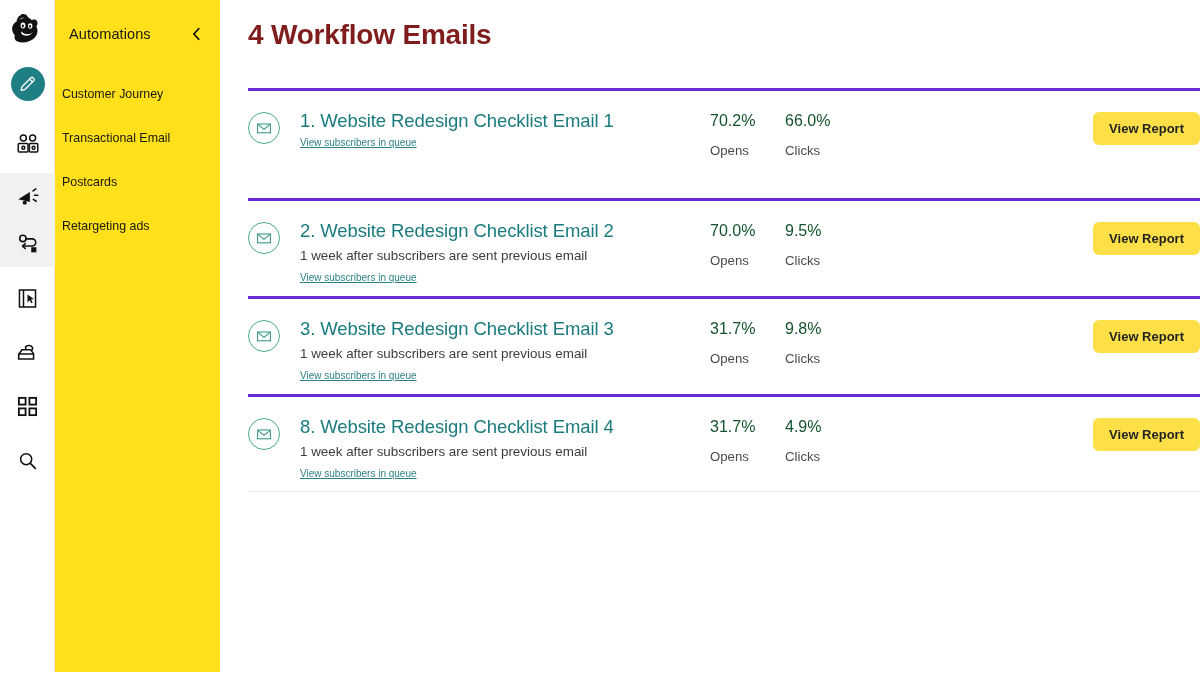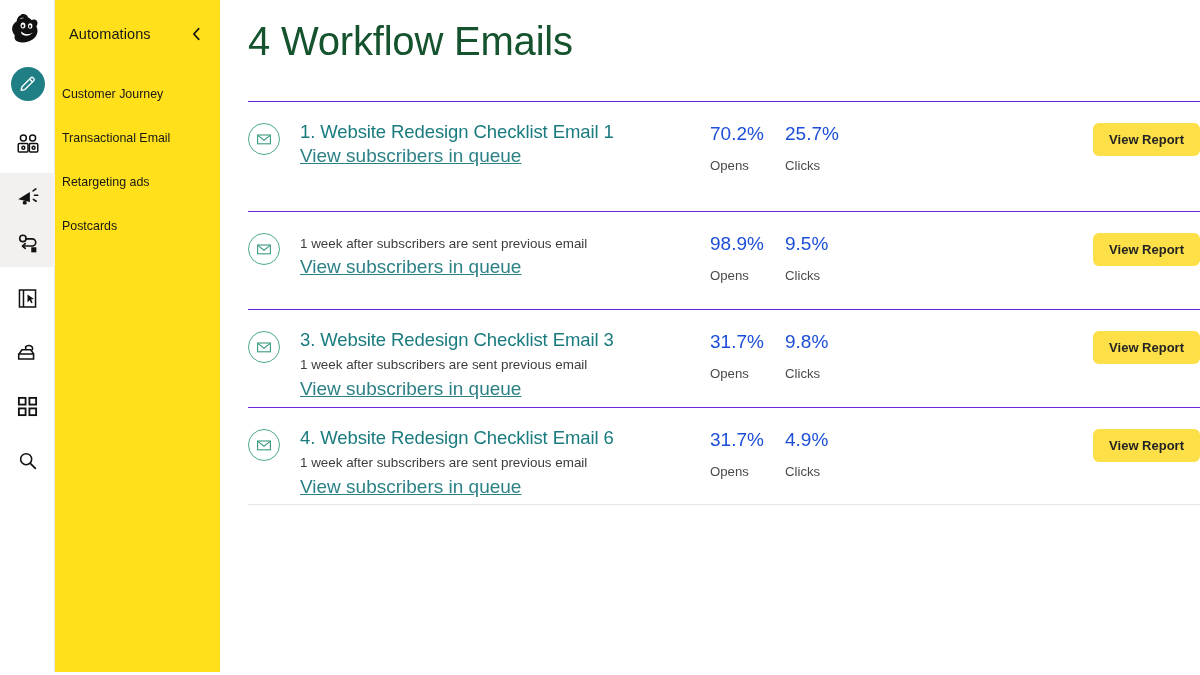--- a/index.html
+++ b/index.html
@@ -60,27 +60,27 @@
   }
   .sidebar-nav { margin-top:30px; }
   .side-item {
     display:block; padding:0 7px; height:44px; line-height:44px;
     font-size:12.4px; color:#181818; cursor:pointer; white-space:nowrap;
   }
 
   
   .main { flex:1 1 auto; height:675px; background:#ffffff; position:relative; }
   .page-title {
-    font-size:40px; font-weight:400; color:#14532d;
+    font-size:28px; font-weight:700; color:#7f1d1d;
     padding:19px 0 0 28px; letter-spacing:-.2px;
   }
   .list { margin-top:37px; padding:0 0 0 28px; padding-right:0; }
   .row {
     display:flex; align-items:flex-start;
-    border-top:1px solid #6d28d9;
+    border-top:3px solid #6d28d9;
     padding:18px 0 0 0;
     position:relative;
   }
   .row.last { border-bottom:1px solid #e6e6e6; }
   .row-1 { min-height:110px; }
   .row-n { min-height:98px; }
 
   .env-wrap { flex:0 0 52px; padding-top:3px; }
   .env-circle {
     width:32px; height:32px; border-radius:50%;
@@ -90,26 +90,26 @@
 
   .row-body { flex:0 0 410px; padding-right:10px; }
   .row-title {
     font-size:18.5px; color:#1a7b7f; font-weight:400; line-height:1.25;
     cursor:pointer; letter-spacing:-.1px;
   }
   .row-desc {
     font-size:13.4px; color:#3d3d3d; line-height:1.6; margin-top:3px; max-width:345px;
   }
   .row-link {
-    display:inline-block; font-size:19px; color:#2c8186;
+    display:inline-block; font-size:10px; color:#2c8186;
     text-decoration:underline; margin-top:2px; cursor:pointer;text-align:center;
   }
 
   .stat { flex:0 0 75px; padding-top:2px; }
-  .stat-val { font-size:19px; color:#1d4ed8; line-height:1.25; }
+  .stat-val { font-size:16px; color:#14532d; line-height:1.25; }
   .stat-lbl { font-size:13.2px; color:#4a4a4a; margin-top:12px; }
 
   .row-action { flex:1 1 auto; display:flex; justify-content:flex-end; padding-right:0; padding-top:3px; }
   .view-report {
     background:#fde047; border:none; border-radius:6px;
     font-family:"Liberation Sans", sans-serif;
     font-size:13px; font-weight:700; color:#232323;
     padding:9px 16px; cursor:pointer; white-space:nowrap;
     margin-right:0;
   }
@@ -239,22 +239,22 @@
       <span class="collapse-btn">
         <svg class="svg-ico" width="11" height="14" viewBox="0 0 12 16">
           <path d="M8.5 2L3 8l5.5 6" fill="none" stroke="#111111" stroke-width="2.1" stroke-linecap="round" stroke-linejoin="round"></path>
         </svg>
       </span>
     </div>
 
     <div class="sidebar-nav">
       <div class="side-item">Customer Journey</div>
       <div class="side-item">Transactional Email</div>
+      <div class="side-item">Postcards</div>
       <div class="side-item">Retargeting ads</div>
-      <div class="side-item">Postcards</div>
     </div>
 
   </div>
 
   <div class="main">
 
     <h1 class="page-title">4 Workflow Emails</h1>
 
     <div class="list">
 
@@ -269,43 +269,44 @@
         </div>
         <div class="row-body">
           <div class="row-title">1. Website Redesign Checklist Email 1</div>
           <a class="row-link">View subscribers in queue</a>
         </div>
         <div class="stat">
           <div class="stat-val">70.2%</div>
           <div class="stat-lbl">Opens</div>
         </div>
         <div class="stat">
-          <div class="stat-val">25.7%</div>
+          <div class="stat-val">66.0%</div>
           <div class="stat-lbl">Clicks</div>
         </div>
         <div class="row-action">
           <button class="view-report">View Report</button>
         </div>
       </div>
 
       <div class="row row-n">
         <div class="env-wrap">
           <div class="env-circle">
             <svg class="svg-ico" width="16" height="16" viewBox="0 0 20 20">
               <rect x="2" y="5" width="16" height="11" fill="none" stroke="#3f9b84" stroke-width="1.4"></rect>
               <path d="M2.3 5.4L10 11.6l7.7-6.2" fill="none" stroke="#3f9b84" stroke-width="1.4"></path>
             </svg>
           </div>
         </div>
         <div class="row-body">
+          <div class="row-title">2. Website Redesign Checklist Email 2</div>
           <div class="row-desc">1 week after subscribers are sent previous email</div>
           <a class="row-link">View subscribers in queue</a>
         </div>
         <div class="stat">
-          <div class="stat-val">98.9%</div>
+          <div class="stat-val">70.0%</div>
           <div class="stat-lbl">Opens</div>
         </div>
         <div class="stat">
           <div class="stat-val">9.5%</div>
           <div class="stat-lbl">Clicks</div>
         </div>
         <div class="row-action">
           <button class="view-report">View Report</button>
         </div>
       </div>
@@ -340,21 +341,21 @@
       <div class="row row-n last">
         <div class="env-wrap">
           <div class="env-circle">
             <svg class="svg-ico" width="16" height="16" viewBox="0 0 20 20">
               <rect x="2" y="5" width="16" height="11" fill="none" stroke="#3f9b84" stroke-width="1.4"></rect>
               <path d="M2.3 5.4L10 11.6l7.7-6.2" fill="none" stroke="#3f9b84" stroke-width="1.4"></path>
             </svg>
           </div>
         </div>
         <div class="row-body">
-          <div class="row-title">4. Website Redesign Checklist Email 6</div>
+          <div class="row-title">8. Website Redesign Checklist Email 4</div>
           <div class="row-desc">1 week after subscribers are sent previous email</div>
           <a class="row-link">View subscribers in queue</a>
         </div>
         <div class="stat">
           <div class="stat-val">31.7%</div>
           <div class="stat-lbl">Opens</div>
         </div>
         <div class="stat">
           <div class="stat-val">4.9%</div>
           <div class="stat-lbl">Clicks</div>

